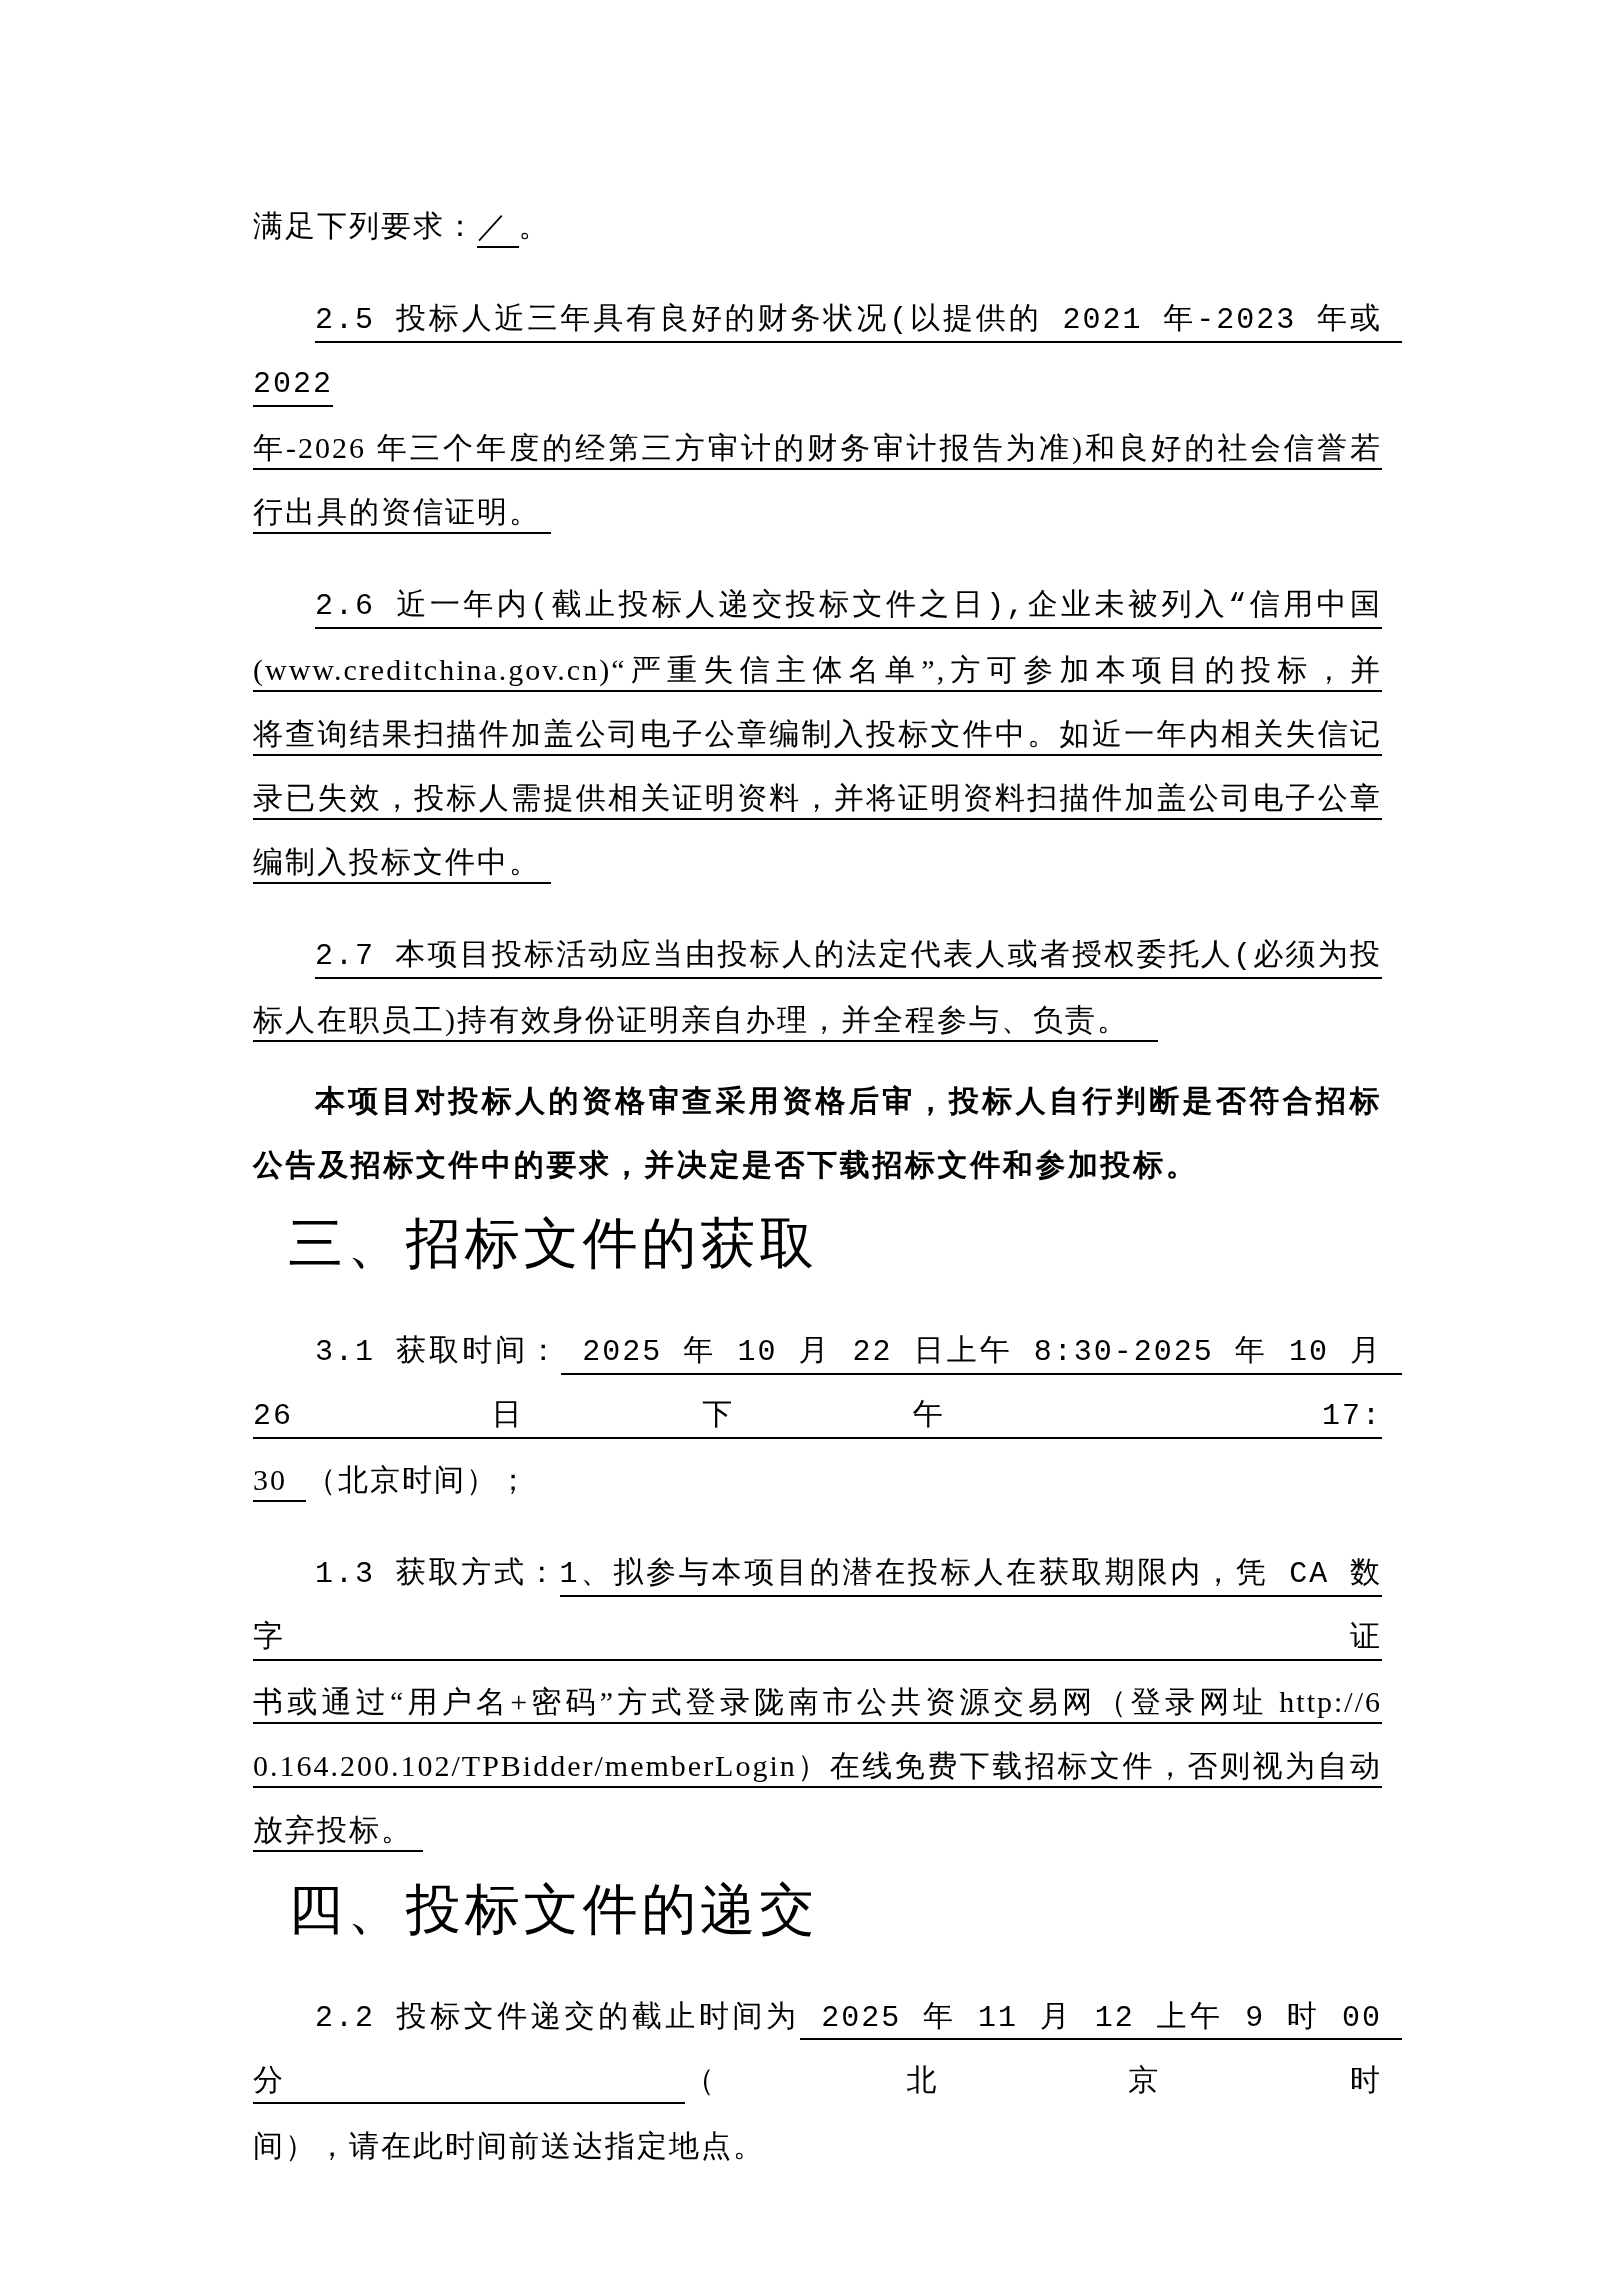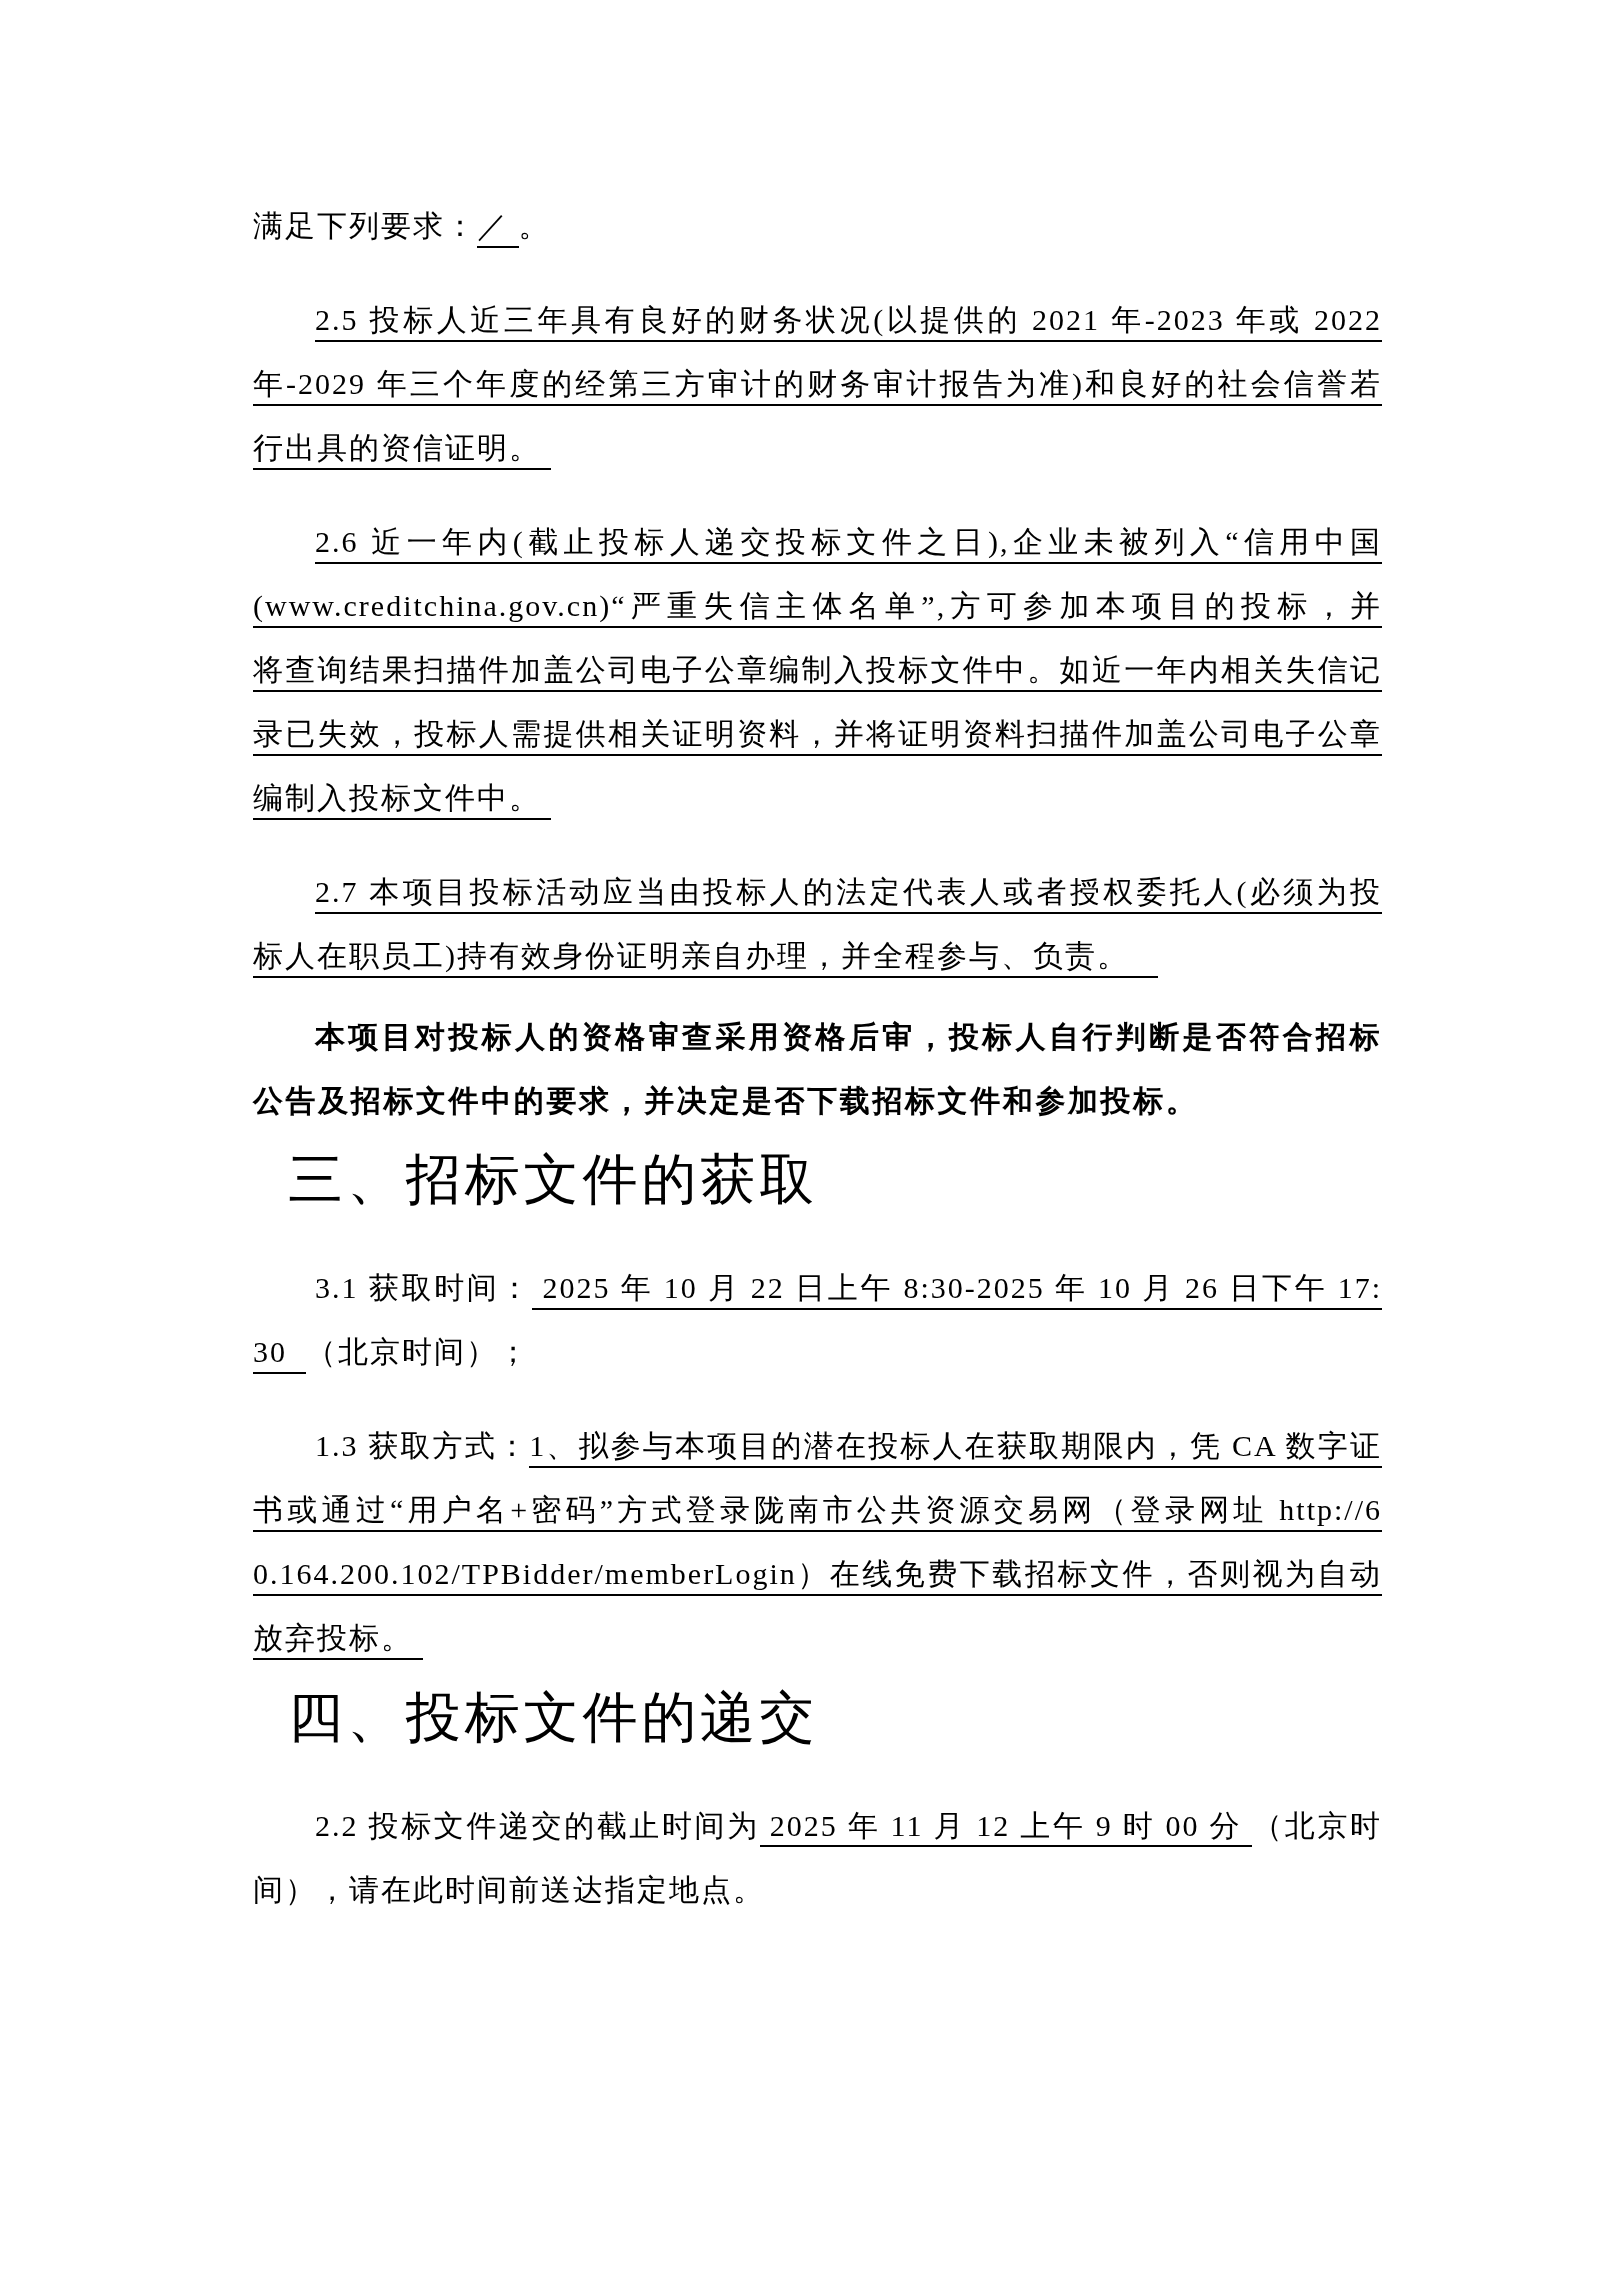--- a/index.html
+++ b/index.html
@@ -26,21 +26,21 @@
     font-size: 30px;
     line-height: 64px;
     letter-spacing: 2px;
     white-space: pre-wrap;
     text-align: left;
   }
   .line.fill {
     text-align: justify;
     text-align-last: justify;
   }
-  .line.indent { text-indent: 62px; }
+  .line.indent { text-indent: 62px; font-family: Liberation Mono, monospace; }
   .bold-para .line {
     font-weight: bold;
     font-family: "Liberation Sans", "DejaVu Sans", sans-serif;
     letter-spacing: 2.6px;
   }
   .heading { margin-top: 1.3px; margin-bottom: 7.9px; }
   .heading .line {
     font-size: 55px;
     line-height: 92px;
     letter-spacing: 3.9px;
@@ -53,21 +53,21 @@
 </style>
 </head>
 <body>
 
 <div class="page">
     <div class="para">
       <div class="line"><span class="plain">满足下列要求：</span><span class="u">／ </span><span class="plain">。</span></div>
     </div>
     <div class="para">
       <div class="line fill indent"><span class="u">2.5 投标人近三年具有良好的财务状况(以提供的 2021 年-2023 年或 2022</span></div>
-      <div class="line fill"><span class="u">年-2029 年三个年度的经第三方审计的财务审计报告为准)和良好的社会信誉若</span></div>
+      <div class="line fill"><span class="u">年-2026 年三个年度的经第三方审计的财务审计报告为准)和良好的社会信誉若</span></div>
       <div class="line"><span class="u">行出具的资信证明。 </span></div>
     </div>
     <div class="para">
       <div class="line fill indent"><span class="u">2.6 近一年内(截止投标人递交投标文件之日),企业未被列入“信用中国</span></div>
       <div class="line fill"><span class="u">(www.creditchina.gov.cn)“严重失信主体名单”,方可参加本项目的投标，并</span></div>
       <div class="line fill"><span class="u">将查询结果扫描件加盖公司电子公章编制入投标文件中。如近一年内相关失信记</span></div>
       <div class="line fill"><span class="u">录已失效，投标人需提供相关证明资料，并将证明资料扫描件加盖公司电子公章</span></div>
       <div class="line"><span class="u">编制入投标文件中。 </span></div>
     </div>
     <div class="para">

